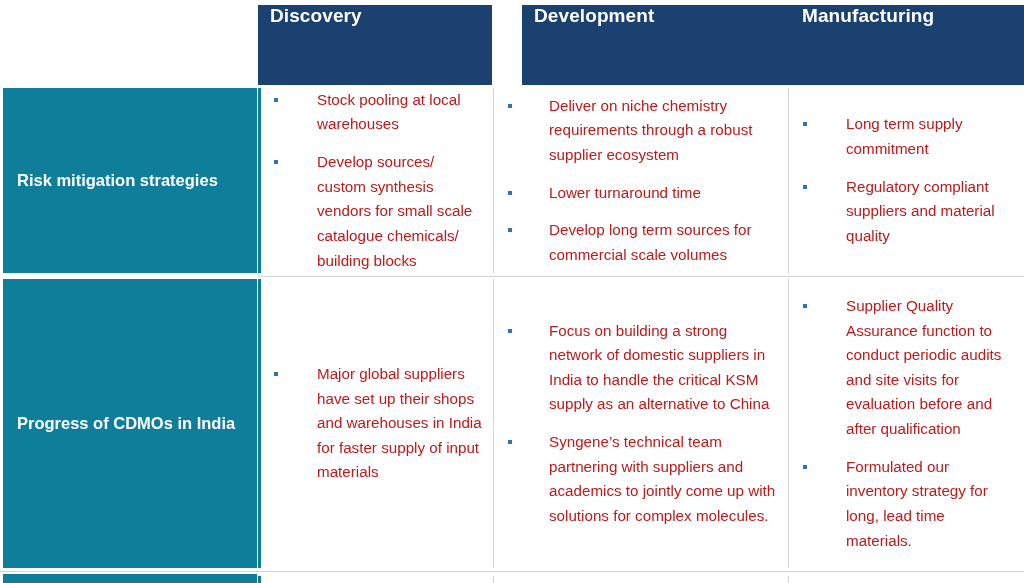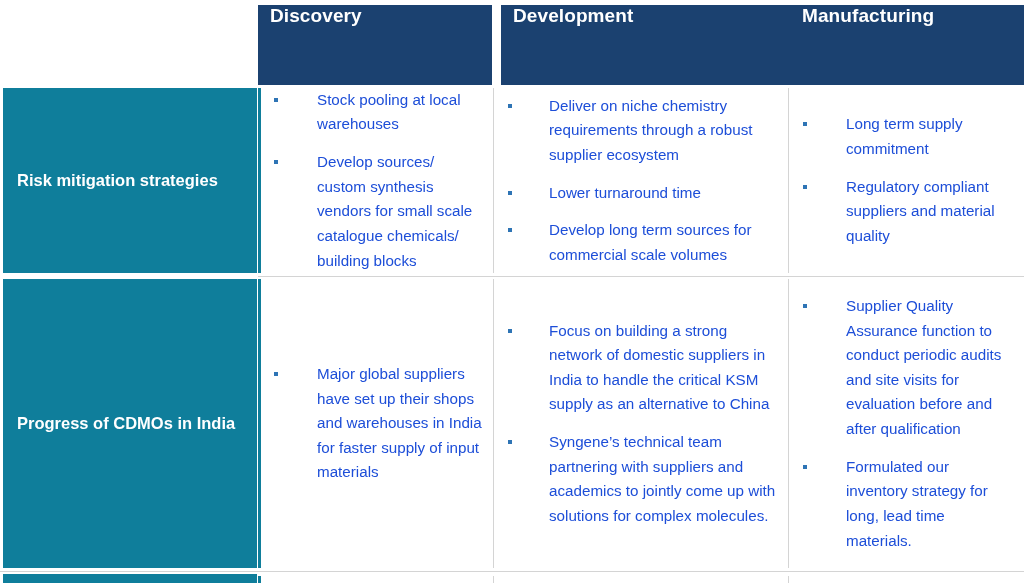--- a/index.html
+++ b/index.html
@@ -43,21 +43,21 @@
     padding-left: 12px;
   }
   .hdr-label {
     color: #ffffff;
     font-size: 19px;
     font-weight: bold;
     letter-spacing: 0.1px;
     line-height: 1.15;
   }
   .hdr.c1 { left: 258px;  width: 234px; }
-  .hdr.c2 { left: 501px;  width: 304px; }
+  .hdr.c2 { left: 522px;  width: 304px; }
   .hdr.c3 { left: 790px;  width: 234px; }
 
   
   .rowlabel {
     position: absolute;
     left: 3px;
     width: 254px;
     background: #0f7e9b;
     box-sizing: border-box;
     display: flex;
@@ -113,21 +113,21 @@
     list-style: none;
     margin: 0;
     padding: 0;
   }
   ul.bullets li {
     position: relative;
     padding-left: 56px;
     margin-bottom: 13px;
     font-size: 15.2px;
     line-height: 1.62;
-    color: #1d4ed8;
+    color: #b91c1c;
   }
   ul.bullets li:last-child { margin-bottom: 0; }
 
   ul.bullets li .bullet-mark {
     position: absolute;
     left: 9px;
     top: 10px;
     width: 4px;
     height: 4px;
     background: #2e74b5;

